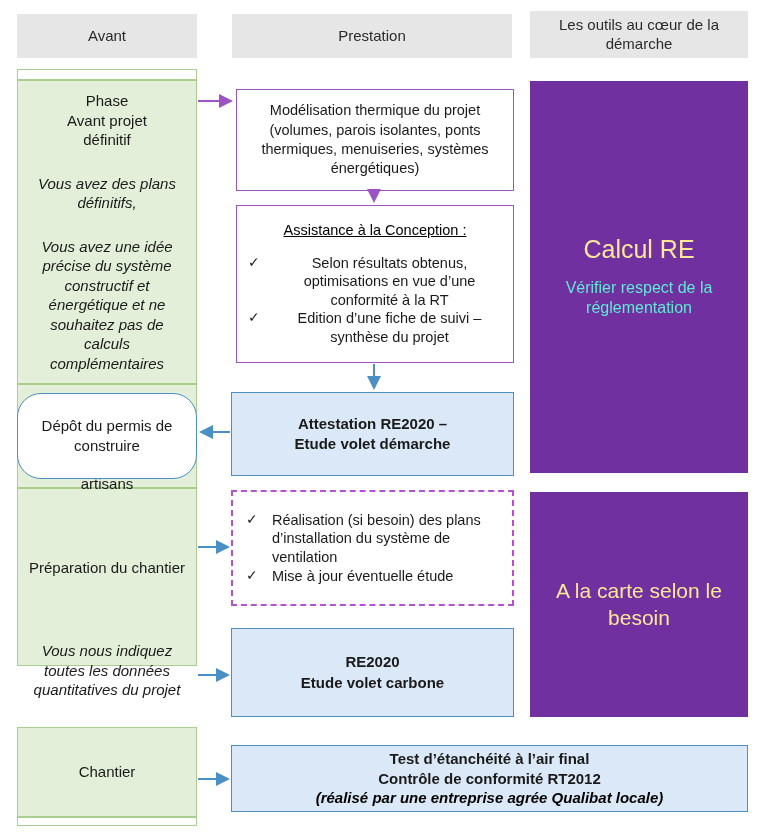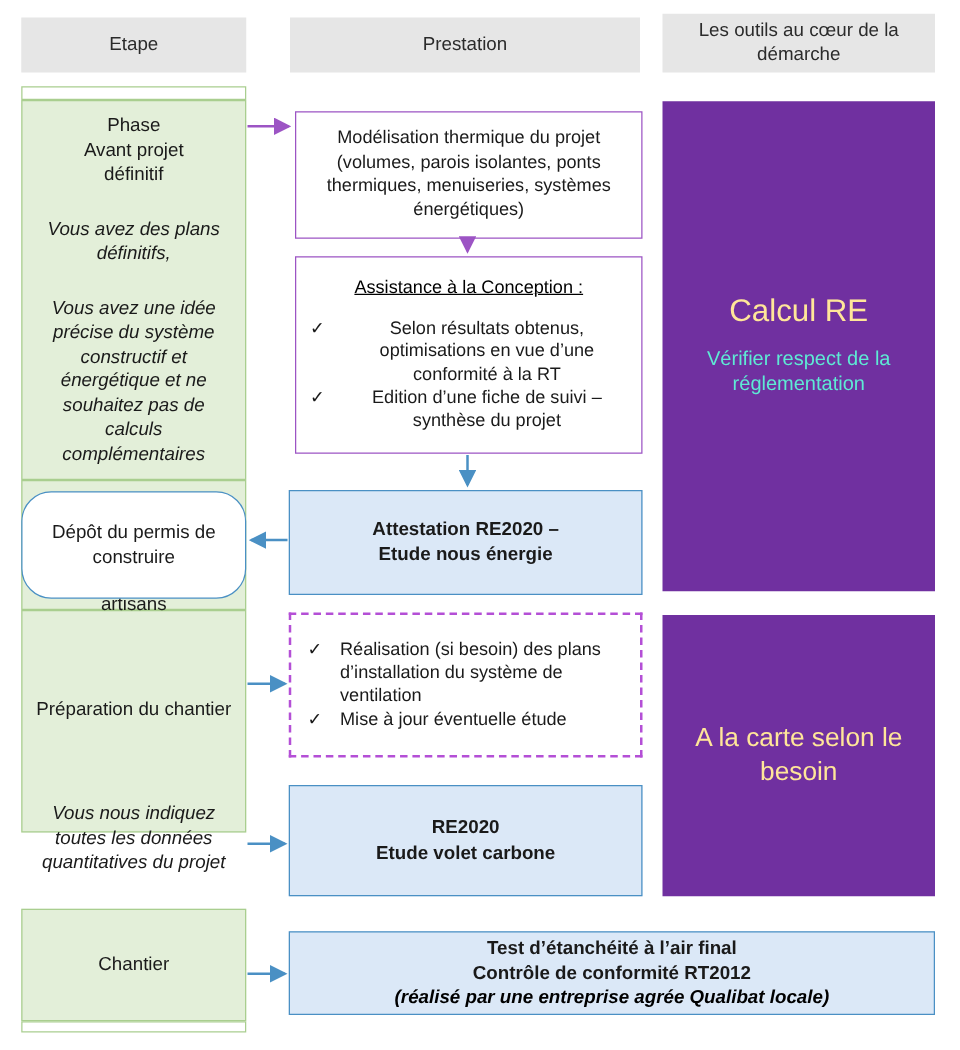--- a/index.html
+++ b/index.html
@@ -166,21 +166,21 @@
     font-weight: bold;
   }
   .final-lines { font-size: 15px; font-weight: bold; line-height: 1.3; }
 </style>
 </head>
 <body>
 
 <div class="stage">
 
   <div class="abs hdr" style="left:17px; top:14px; width:180px; height:44px;">
-    <span>Etape</span>
+    <span>Avant</span>
   </div>
 
   <div class="abs hdr" style="left:232px; top:14px; width:280px; height:44px;">
     <span>Prestation</span>
   </div>
 
   <div class="abs hdr" style="left:530px; top:11px; width:218px; height:47px;">
     <span>Les outils au cœur de la démarche</span>
   </div>
 
@@ -221,21 +221,21 @@
         <span class="cl-text">Selon résultats obtenus, optimisations en vue d’une conformité à la RT</span>
       </div>
       <div class="cl-row">
         <span class="cl-mark">✓</span>
         <span class="cl-text">Edition d’une fiche de suivi – synthèse du projet</span>
       </div>
     </div>
   </div>
 
   <div class="abs box-blue-fill" style="left:231px; top:392px; width:283px; height:84px;">
-    <span><span>Attestation RE2020 –</span><br><span>Etude nous énergie</span></span>
+    <span><span>Attestation RE2020 –</span><br><span>Etude volet démarche</span></span>
   </div>
 
   <div class="abs box-purple-dashed" style="left:231px; top:490px; width:283px; height:116px;">
     <div class="checklist">
       <div class="cl-row">
         <span class="cl-mark">✓</span>
         <span class="cl-text">Réalisation (si besoin) des plans d’installation du système de ventilation</span>
       </div>
       <div class="cl-row">
         <span class="cl-mark">✓</span>

